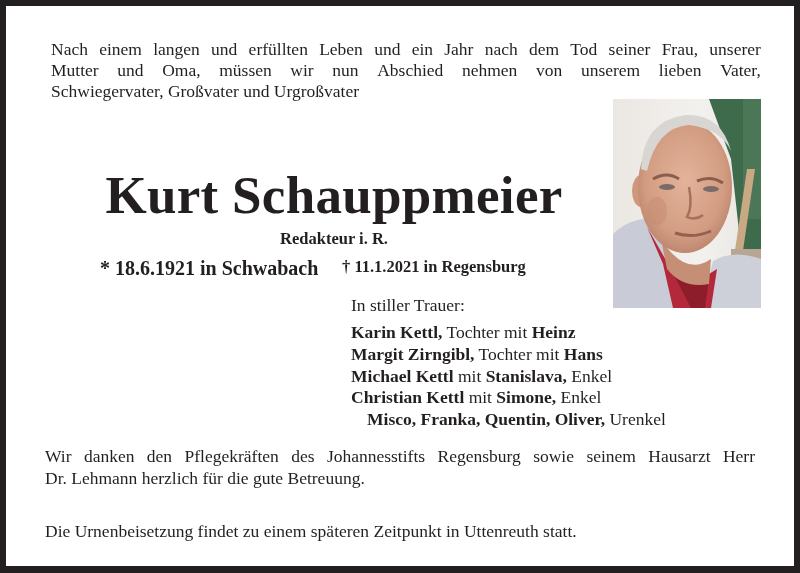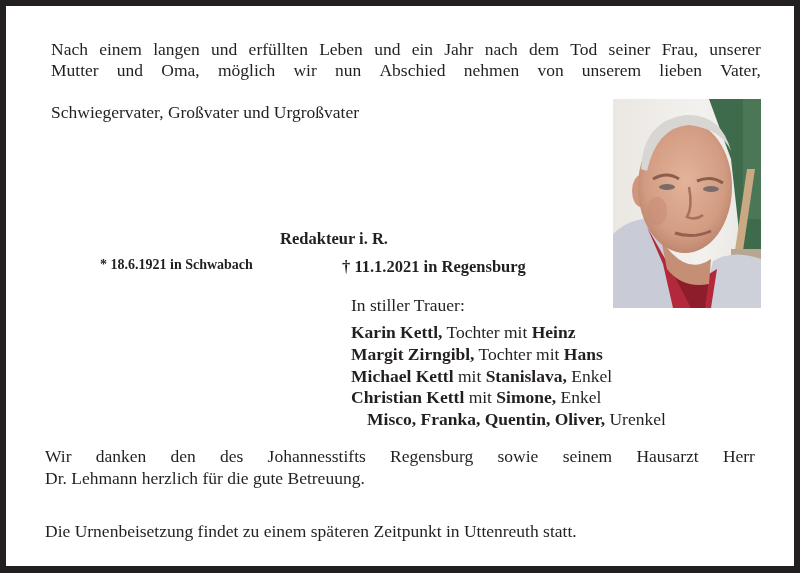--- a/index.html
+++ b/index.html
@@ -17,21 +17,21 @@
     .line {
       position: absolute; white-space: nowrap; font-size: 17.5px;
       transform-origin: left top;
     }
     .justify {
       position: absolute; left: 45px; width: 710px; font-size: 17.5px;
       text-align: justify; text-align-last: justify; white-space: nowrap;
       display: flex; justify-content: space-between;
     }
     .justify span { display: inline-block; }
-    .intro-line { position: absolute; left: 45px; font-size: 17.5px; white-space: nowrap; margin-top: 21px; }
+    .intro-line { position: absolute; left: 45px; font-size: 17.5px; white-space: nowrap; }
     .title {
       position: absolute; left: 0; width: 656px; text-align: center;
       font-weight: bold; white-space: nowrap;
     }
     .bold { font-weight: bold; }
     .photo {
       position: absolute; left: 607px; top: 93px; width: 148px; height: 209px;
       overflow: hidden; background: #ece9e6;
     }
     .mourners { position: absolute; left: 345px; top: 292px; }
@@ -58,36 +58,37 @@
         <span>dem</span>
         <span>Tod</span>
         <span>seiner</span>
         <span>Frau,</span>
         <span>unserer</span>
       </div>
     <div class="justify" id="intro-l2" style="top:54px;">
         <span>Mutter</span>
         <span>und</span>
         <span>Oma,</span>
-        <span>möglich</span>
+        <span>müssen</span>
         <span>wir</span>
         <span>nun</span>
         <span>Abschied</span>
         <span>nehmen</span>
         <span>von</span>
         <span>unserem</span>
         <span>lieben</span>
         <span>Vater,</span>
       </div>
     <div class="intro-line" style="top:75px;">Schwiegervater, Großvater und Urgroßvater</div>
 
+    <div class="title" style="top:159px; font-size:53px; line-height:60px; letter-spacing:0.3px;">Kurt Schauppmeier</div>
 
     <div class="title" style="top:223px; font-size:16.5px; line-height:20px;">Redakteur i. R.</div>
 
-    <div class="line bold" style="left:94px; top:251px; font-size:14px;">* 18.6.1921 in Schwabach</div>
+    <div class="line bold" style="left:94px; top:251px; font-size:20px;">* 18.6.1921 in Schwabach</div>
     <div class="line bold" style="left:336px; top:251px; font-size:16.5px;">† 11.1.2021 in Regensburg</div>
 
     <div class="photo">
       <svg width="148" height="209" viewBox="0 0 148 209">
         <defs>
           <radialGradient id="skin" cx="50%" cy="45%" r="60%">
             <stop offset="0%" stop-color="#e3b39a"></stop>
             <stop offset="70%" stop-color="#d29c82"></stop>
             <stop offset="100%" stop-color="#b77f68"></stop>
           </radialGradient>
@@ -139,20 +140,21 @@
           <div class="mourner-line" style="top: 67.6px;"><span class="bold">Michael Kettl</span><span> mit </span><span class="bold">Stanislava,</span><span> Enkel</span></div>
           <div class="mourner-line" style="top: 89.4px;"><span class="bold">Christian Kettl</span><span> mit </span><span class="bold">Simone,</span><span> Enkel</span></div>
           <div class="mourner-line" style="top: 111.2px; margin-left: 16px;"><span class="bold">Misco, Franka, Quentin, Oliver,</span><span> Urenkel</span></div>
         </div>
     </div>
 
     <div class="justify" id="thanks-l1" style="top:440px; left:39px; width:710px;">
         <span>Wir</span>
         <span>danken</span>
         <span>den</span>
+        <span>Pflegekräften</span>
         <span>des</span>
         <span>Johannesstifts</span>
         <span>Regensburg</span>
         <span>sowie</span>
         <span>seinem</span>
         <span>Hausarzt</span>
         <span>Herr</span>
       </div>
     <div class="footer-line" style="top:462px; left:39px;">Dr. Lehmann herzlich für die gute Betreuung.</div>
     <div class="footer-line" style="top:515px; left:39px;">Die Urnenbeisetzung findet zu einem späteren Zeitpunkt in Uttenreuth statt.</div>

